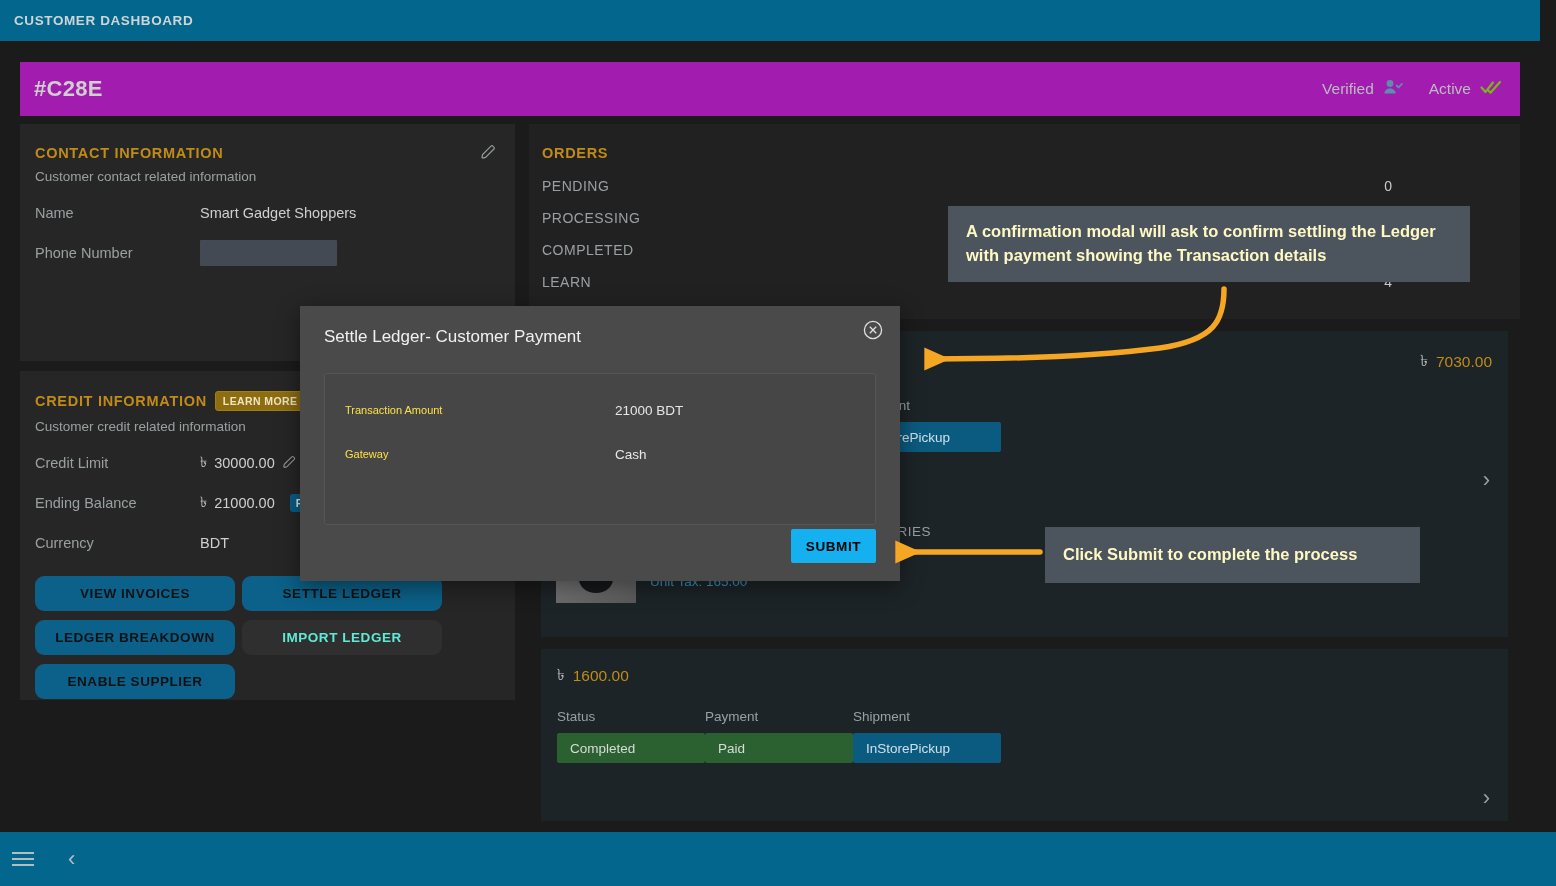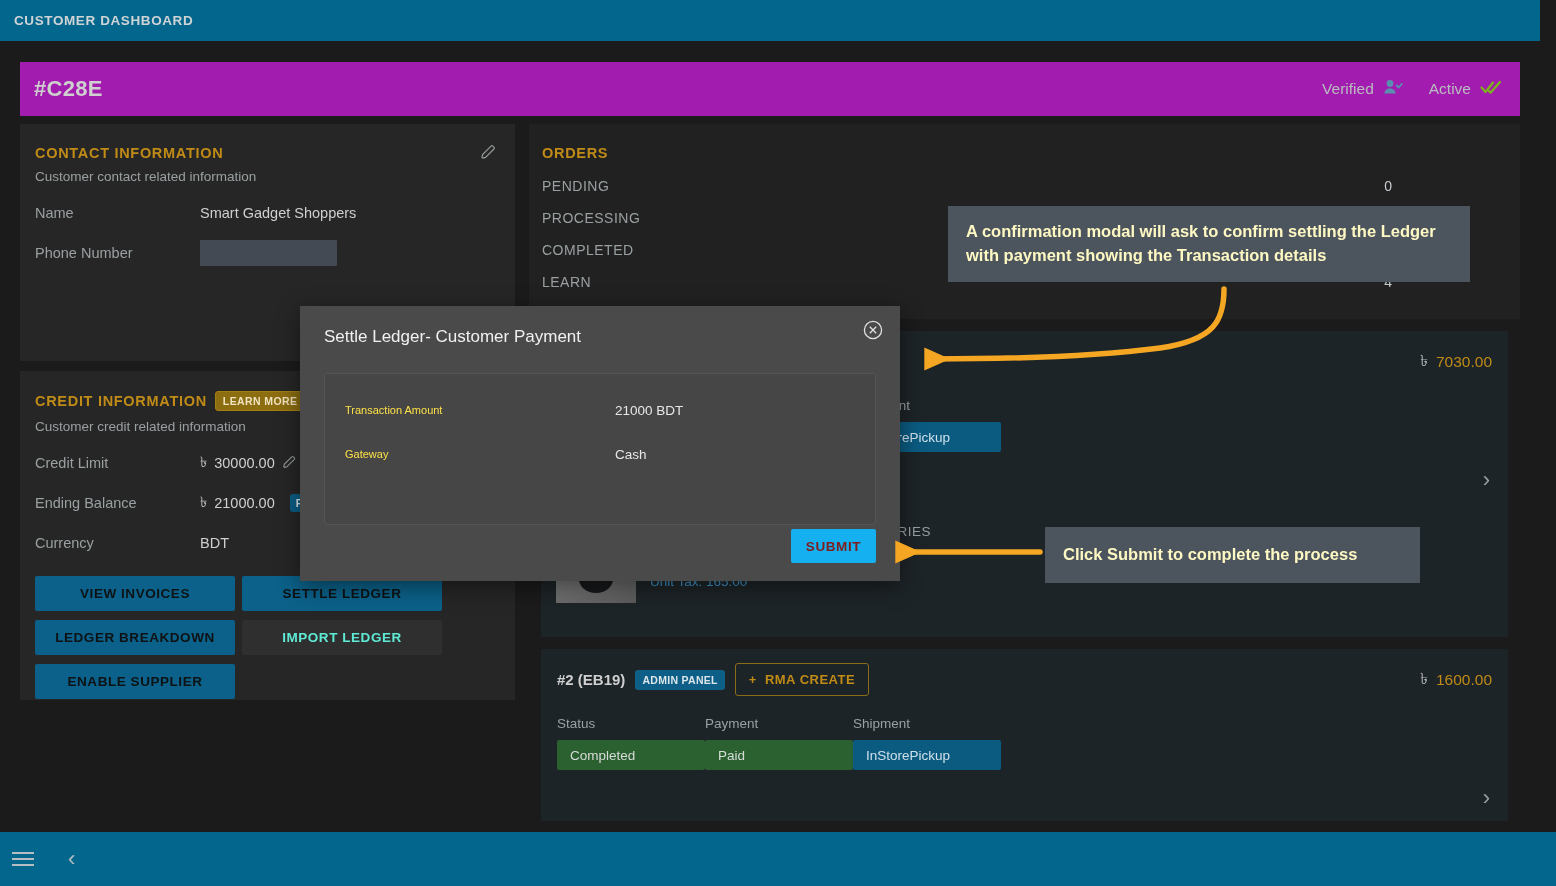--- a/index.html
+++ b/index.html
@@ -71,21 +71,21 @@
   }
   .btn-grid {
     margin-top: 22px; display: grid; grid-template-columns: 200px 200px;
     gap: 9px 7px;
   }
   .btn {
     height: 35px; background: #0b6189; color: #0e1214; border: none;
     font-family: "Liberation Sans", sans-serif;
     font-size: 13.5px; font-weight: bold; letter-spacing: .55px;
     display: flex; align-items: center; justify-content: center; cursor: pointer;
-    border-radius: 2px;
+    border-radius: 9px;
   }
   .btn.disabled { background: #2f2f2f; color: #5eead4; cursor: default; }
 
   
   .orders-card {
     position: absolute; left: 529px; top: 124px; width: 991px; height: 195px;
     background: #212121; padding: 20px 22px 0 13px;
   }
   .orders-row {
     display: flex; justify-content: space-between; align-items: center;
@@ -158,21 +158,21 @@
   }
   .modal-panel {
     position: absolute; left: 24px; top: 67px; width: 552px; height: 152px;
     background: #464646; border: 1px solid #555; border-radius: 3px;
   }
   .modal-kv { display: flex; align-items: center; height: 44px; padding: 0 0 0 20px; }
   .modal-kv .mk { color: #fde047; font-size: 11px; width: 270px; flex: 0 0 270px; }
   .modal-kv .mv { color: #e7e7e7; font-size: 13.5px; }
   .submit-btn {
     position: absolute; right: 24px; bottom: 18px; width: 85px; height: 34px;
-    background: #15b0f0; color: #7f1d1d; border: none;
+    background: #15b0f0; color: #000000; border: none;
     font-family: "Liberation Sans", sans-serif;
     font-size: 13.5px; font-weight: bold; letter-spacing: .6px;
     cursor: pointer; border-radius: 2px;
   }
 
   
   .callout {
     position: absolute; background: #4c545e; color: #fef9c3;
     font-weight: bold; font-size: 16.5px; line-height: 1.45;
     padding: 14px 18px; z-index: 60;
@@ -359,28 +359,20 @@
         </svg>
     </div>
     <div class="product-meta">
       <div class="price">3300.00</div>
       <div class="tax">Unit Tax: 165.00</div>
     </div>
   </div>
 
   <div class="order-card" id="order-card-2">
     <div class="order-head">
-      <div class="order-head-left">
-        <span class="order-num">#2 (EB19)</span>
-        <span class="admin-badge">ADMIN PANEL</span>
-        <button class="rma-btn">
-          <span>+</span>
-          <span>RMA CREATE</span>
-        </button>
-      </div>
       <div class="order-total">
         <span class="taka">৳</span>
         <span>1600.00</span>
       </div>
     </div>
     <div class="chip-labels">
       <span class="col-a">Status</span>
       <span class="col-b">Payment</span>
       <span class="col-c">Shipment</span>
     </div>

